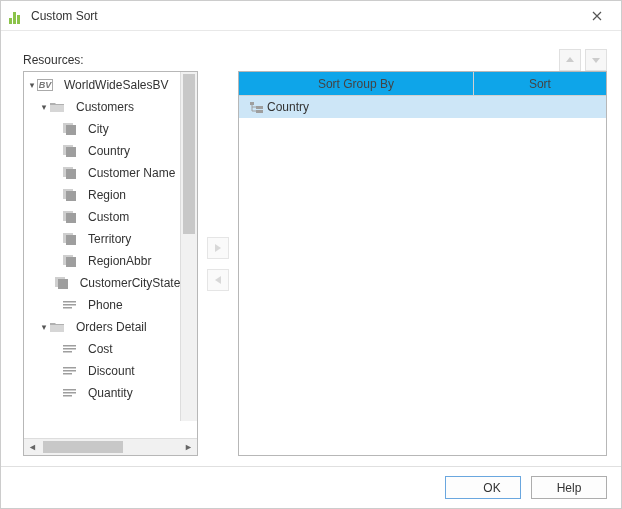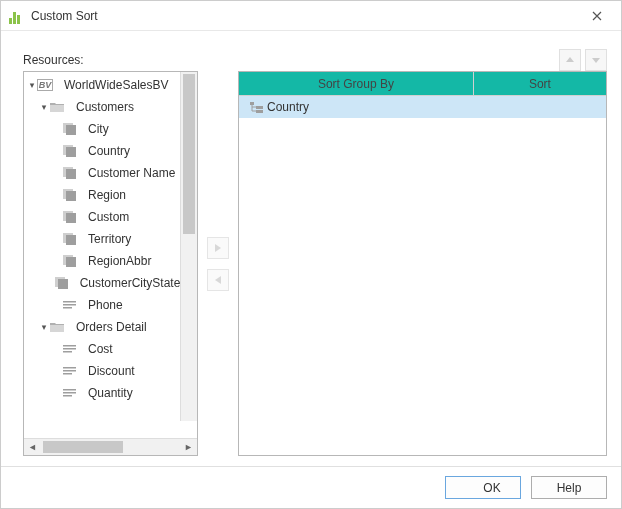--- a/index.html
+++ b/index.html
@@ -91,21 +91,21 @@
     display:flex; align-items:center;
   }
   .hscroll .hbtn { width:17px; height:17px; display:flex; align-items:center; justify-content:center; color:#666; font-size:9px;}
   .hscroll .htrack { flex:1; position:relative; height:100%; }
   .hscroll .hthumb { position:absolute; top:2px; bottom:2px; left:2px; width:80px; background:#c8c8c8; }
 
   .mid-col { width:40px; display:flex; flex-direction:column; align-items:center; justify-content:center; gap:10px; }
   .mid-btn { width:22px; height:22px; border:1px solid #e5e5e5; background:#fafafa; display:flex; align-items:center; justify-content:center; color:#d8d8d8; }
 
   .grid-wrap { flex:1; border:1px solid #b7b7b7; display:flex; flex-direction:column; overflow:hidden;}
-  .grid-head { display:flex; height:24px; border-bottom:1px solid #d0d0d0; background:#14b8a6;text-align:center;}
+  .grid-head { display:flex; height:24px; border-bottom:1px solid #d0d0d0; background:#0ea5e9;text-align:center;}
   .grid-head .col { display:flex; align-items:center; justify-content:center; border-right:1px solid #d0d0d0; color:#444;}
   .grid-head .col:last-child{border-right:none;}
   .col-a { flex: 0 0 64%; }
   .col-b { flex: 1; }
   .grid-body { flex:1; }
   .grid-row { display:flex; height:22px; align-items:center; }
   .grid-row.sel { background:#cde6f7; }
   .grid-row .cell-a { flex:0 0 64%; display:flex; align-items:center; padding-left:10px;}
   .grid-row .cell-b { flex:1; }
   .grid-row .cell-a .icon { width:14px; height:14px; margin-right:4px; display:inline-flex; align-items:center; justify-content:center;}

